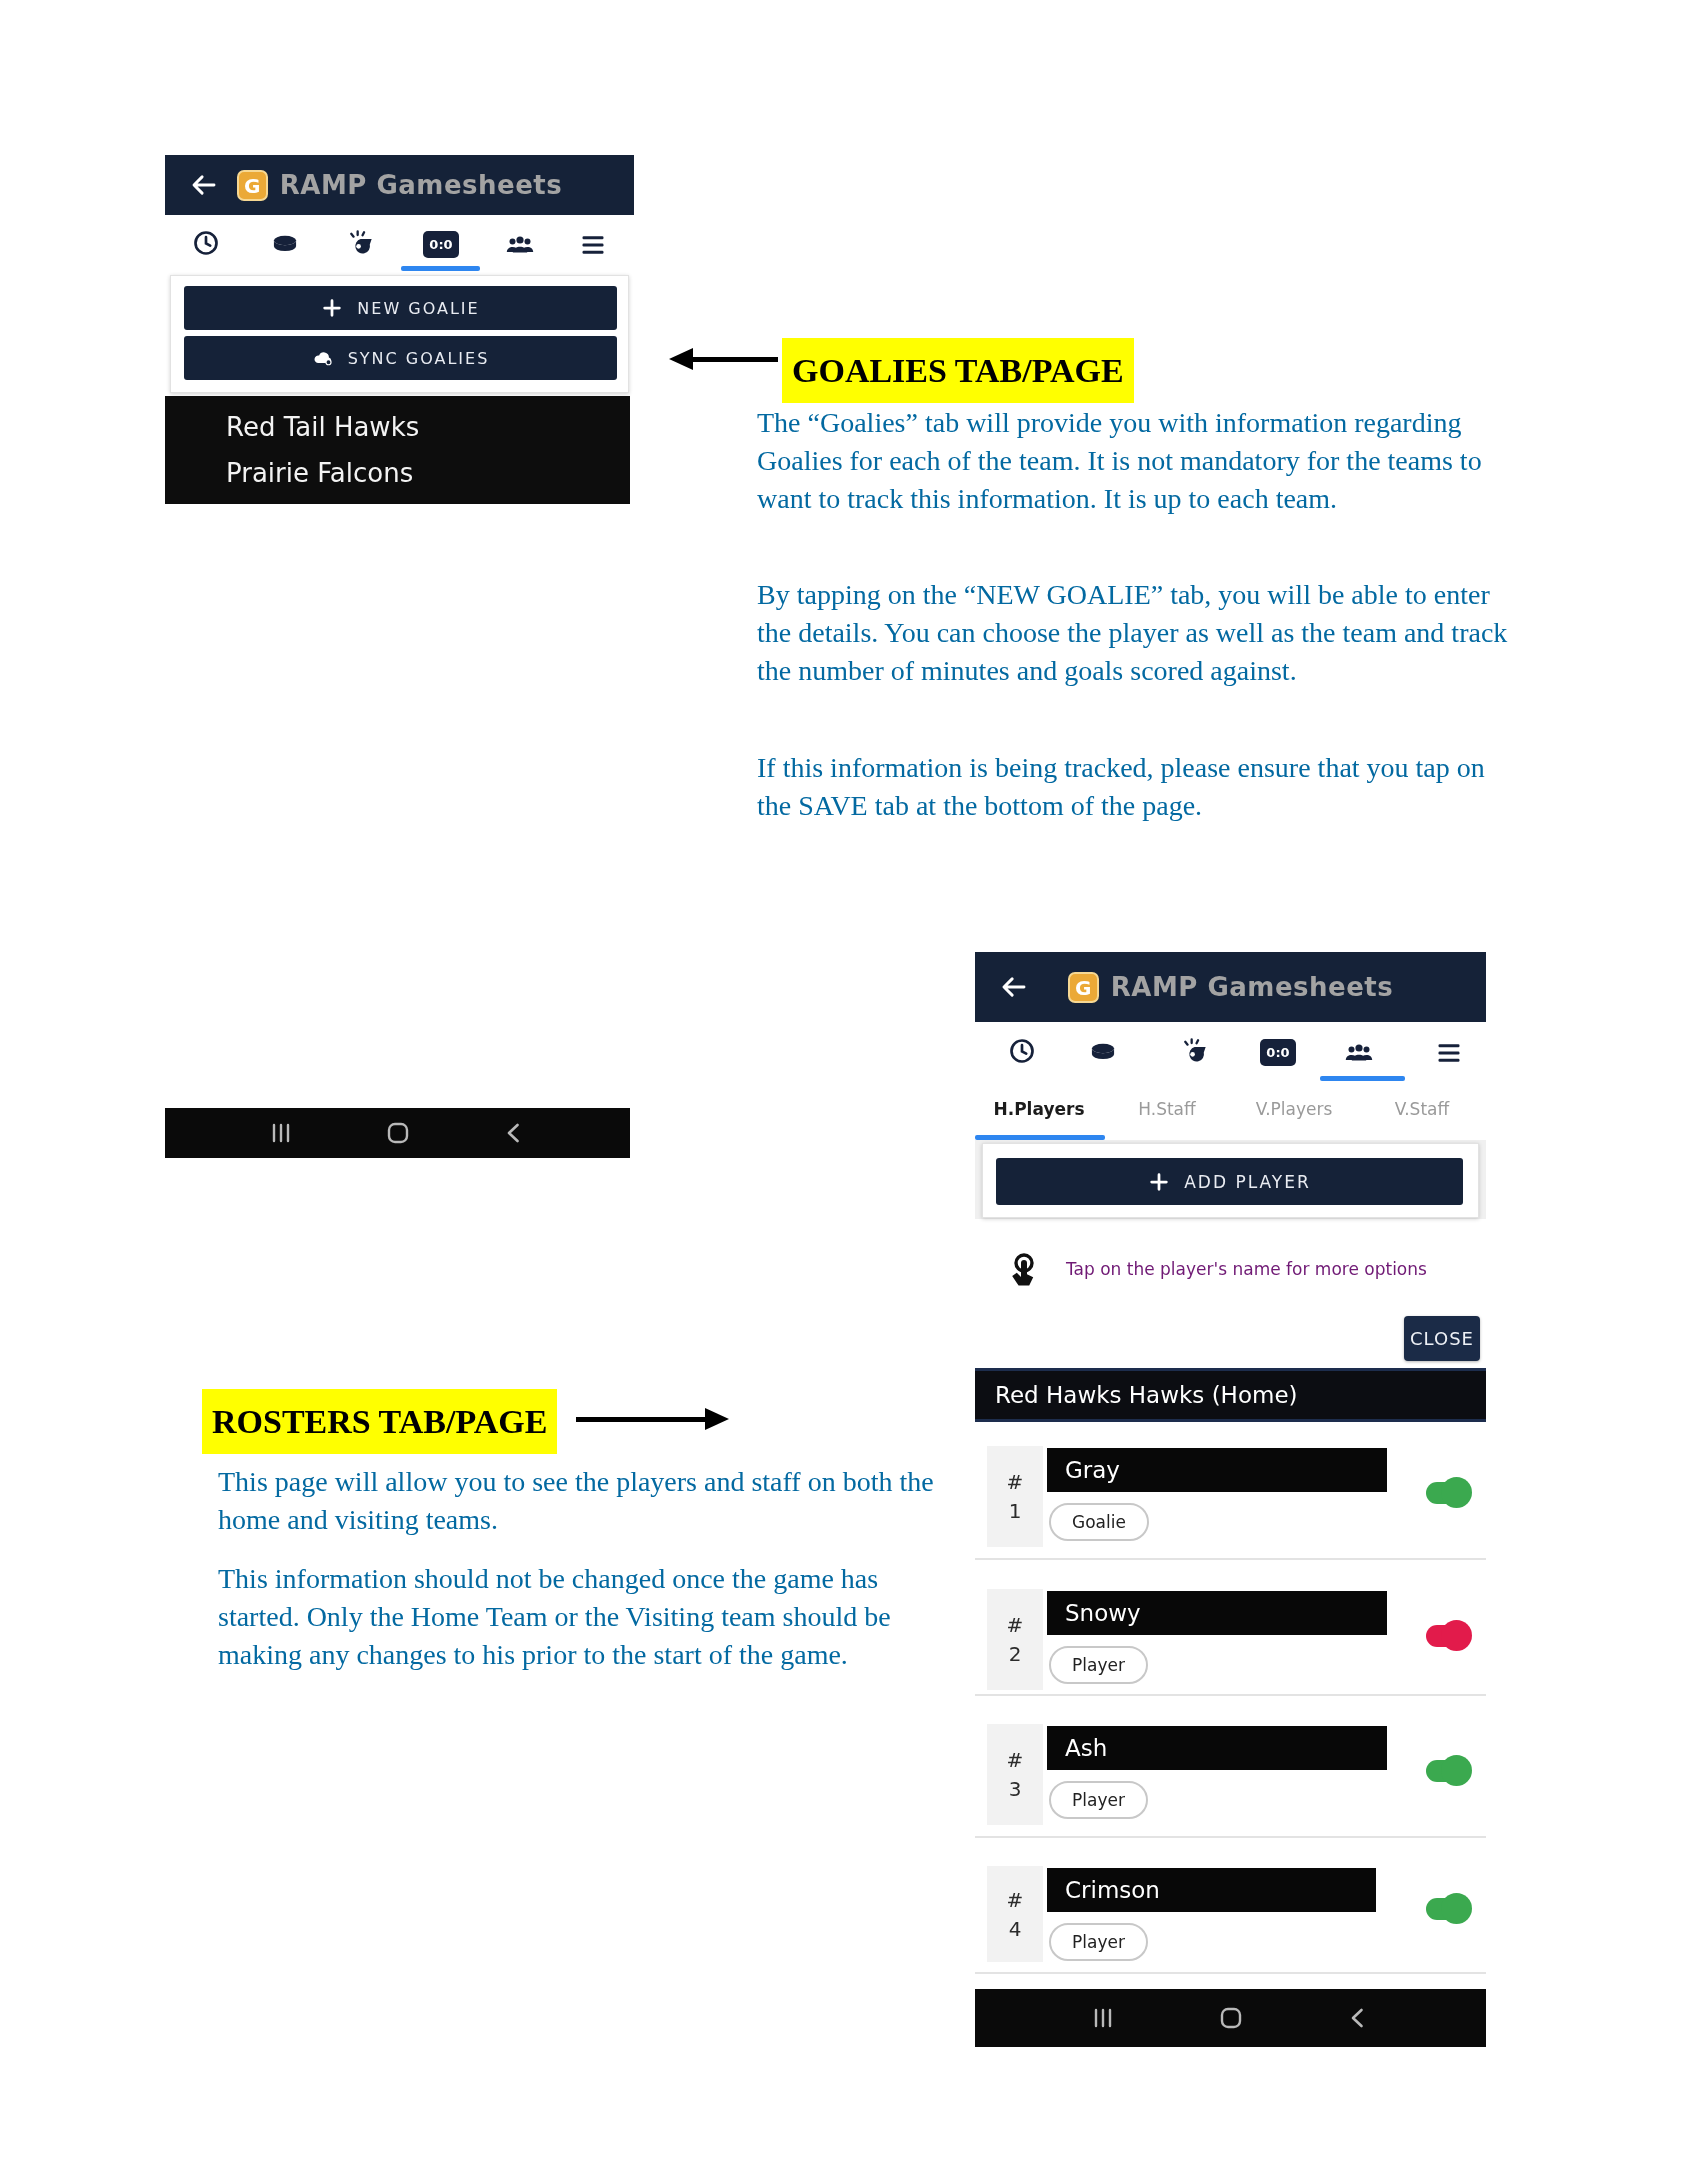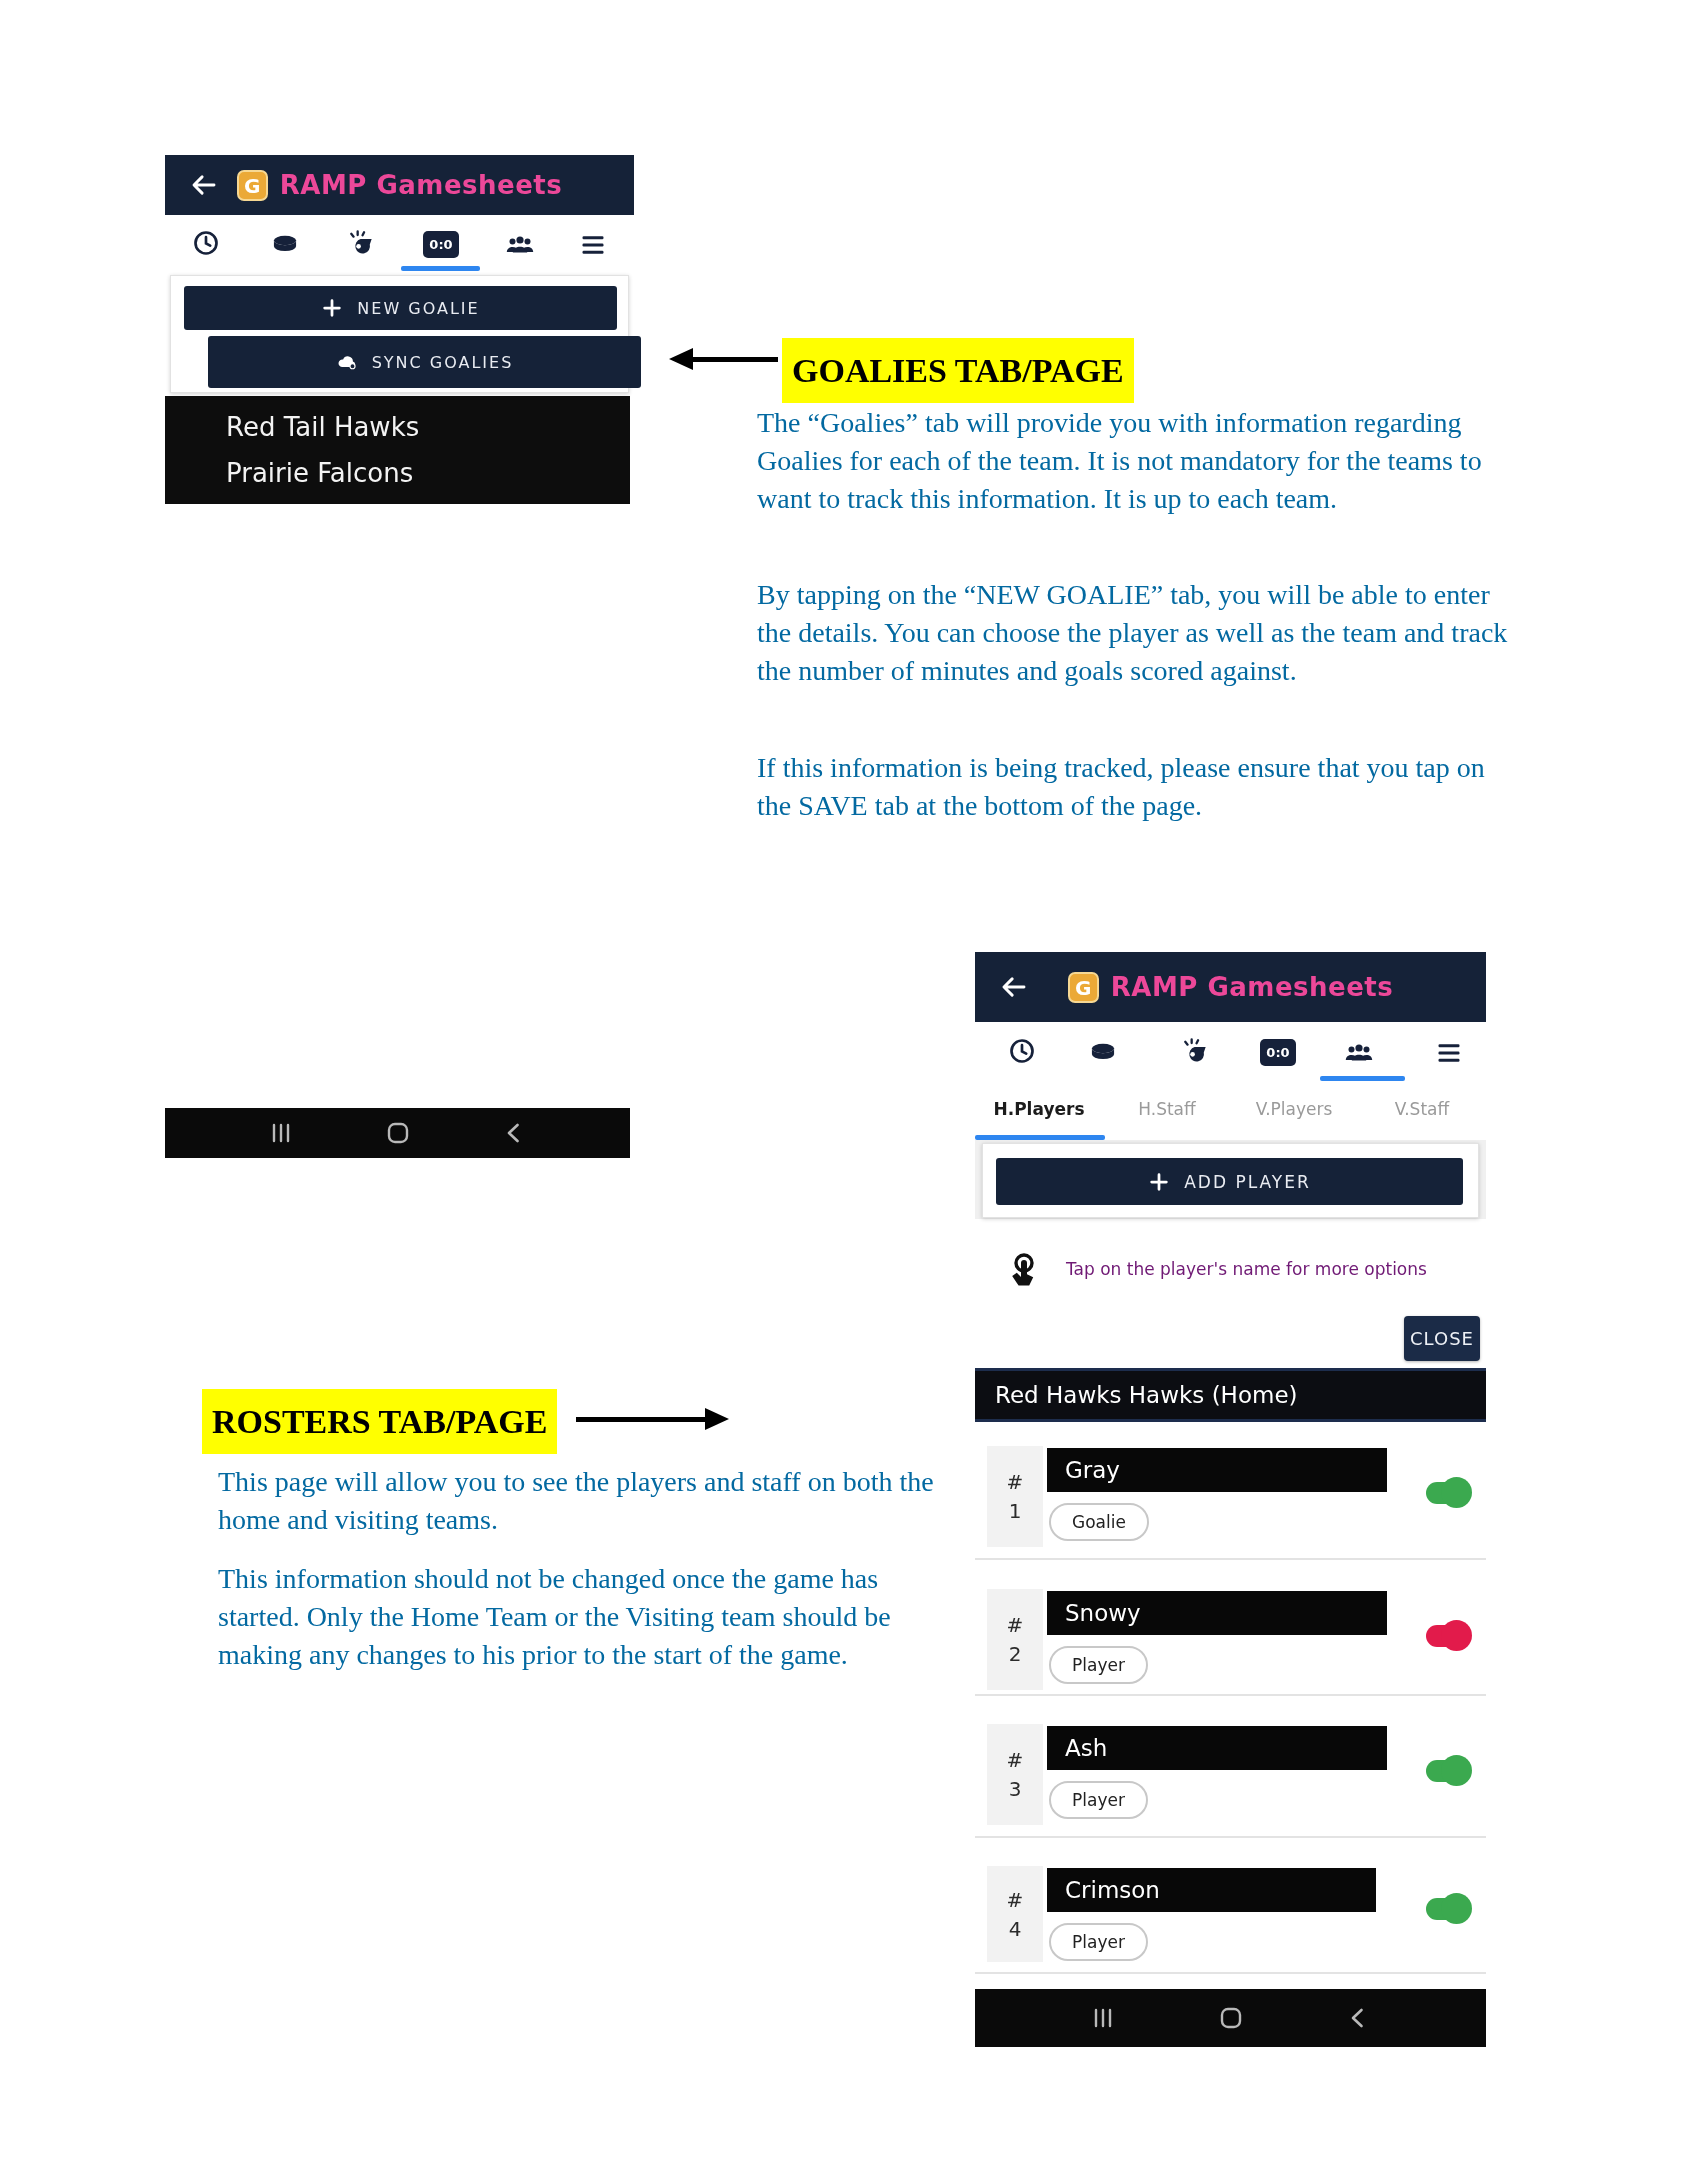--- a/index.html
+++ b/index.html
@@ -16,21 +16,21 @@
   .arrow.left .shaft{left:20px;right:0;}
   .arrow.left .head{left:0;border-top:11.4px solid transparent;border-bottom:11.4px solid transparent;border-right:24px solid #000;}
   .arrow.right .shaft{left:0;right:20px;}
   .arrow.right .head{right:0;border-top:11.4px solid transparent;border-bottom:11.4px solid transparent;border-left:24px solid #000;}
   
   .phone{position:absolute;}
   .p-header{position:absolute;left:0;right:0;top:0;background:#152238;display:flex;align-items:center;}
   .backbtn{position:absolute;left:24px;width:30px;height:30px;color:#fff;}
   .logo{width:31px;height:31px;border-radius:7px;background:#eba937;border:2px solid #f6d893;
         color:#fff;font:bold 20px/29px "DejaVu Sans",sans-serif;text-align:center;display:inline-block;box-sizing:border-box;}
-  .ptitle{color:#ec4899;font-size:26px;font-weight:bold;margin-left:12px;letter-spacing:0.5px;}
+  .ptitle{color:#a3a3a3;font-size:26px;font-weight:bold;margin-left:12px;letter-spacing:0.5px;}
   .titlewrap{margin:0 auto;display:flex;align-items:center;}
   .iconrow{position:absolute;left:0;right:0;background:#fff;}
   .ticon{position:absolute;width:28px;height:28px;color:#16213a;}
   .ticon svg{width:100%;height:100%;}
   .sb{position:absolute;width:36px;height:27px;background:#16213a;border-radius:5px;color:#fff;
       font:bold 13px/27px "DejaVu Sans",sans-serif;text-align:center;}
   .tabline{position:absolute;height:5px;background:#2e86f0;border-radius:2px;}
   .navybtn{position:absolute;background:#152238;border:none;border-radius:3px;color:#e9ecf2;
            display:flex;align-items:center;justify-content:center;gap:14px;
            font:16px "DejaVu Sans",sans-serif;letter-spacing:2px;cursor:pointer;}
@@ -122,21 +122,21 @@
       </span>
       <span class="tabline" style="left:236px;top:51px;width:79px;"></span>
     </div>
     <div class="card" style="left:5px;top:120px;width:457px;height:116px;">
       <button class="navybtn" style="left:13px;top:10px;width:433px;height:44px;">
         <svg viewBox="0 0 24 24">
             <path d="M12 4v16M4 12h16" stroke="#fff" stroke-width="3" stroke-linecap="round"></path>
           </svg>
         <span>NEW GOALIE</span>
       </button>
-      <button class="navybtn" style="left:13px;top:60px;width:433px;height:52px;margin-left:24px;">
+      <button class="navybtn" style="left:13px;top:60px;width:433px;height:44px;">
         <svg viewBox="0 0 26 20">
             <path fill="#fff" d="M20 16H7.5a4.5 4.5 0 1 1 .9-8.9A6 6 0 0 1 20 9.4 3.4 3.4 0 0 1 20 16z"></path>
             <circle cx="19.5" cy="15" r="3" fill="#152238" stroke="#fff" stroke-width="1.4"></circle>
           </svg>
         <span>SYNC GOALIES</span>
       </button>
     </div>
     <div class="p1-list" style="top:241px;height:108px;">
       <div class="teamitem">Red Tail Hawks</div>
       <div class="teamitem">Prairie Falcons</div>

